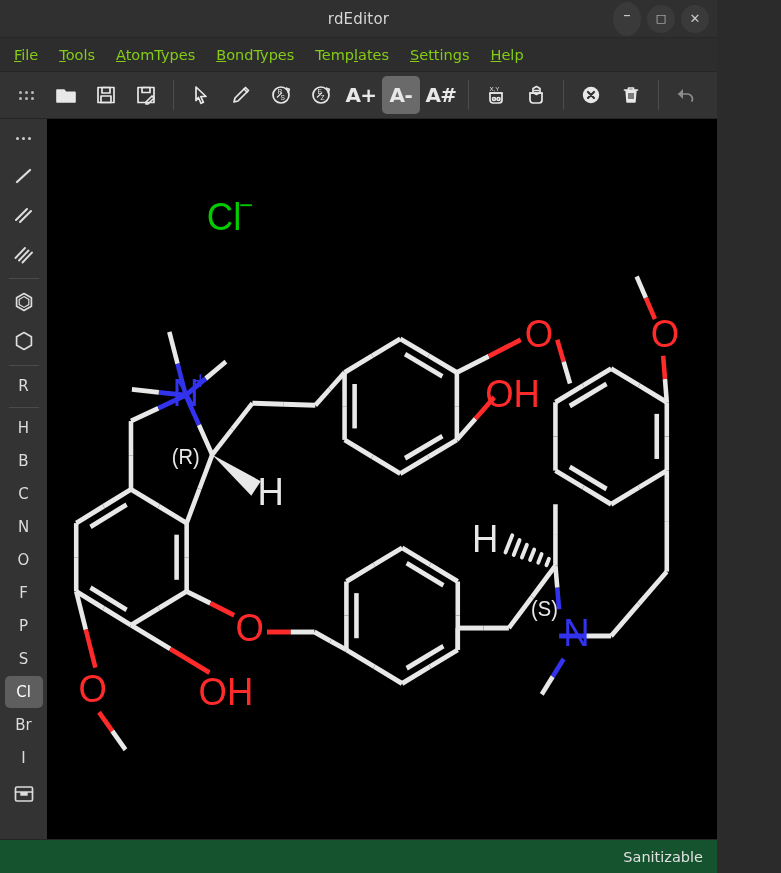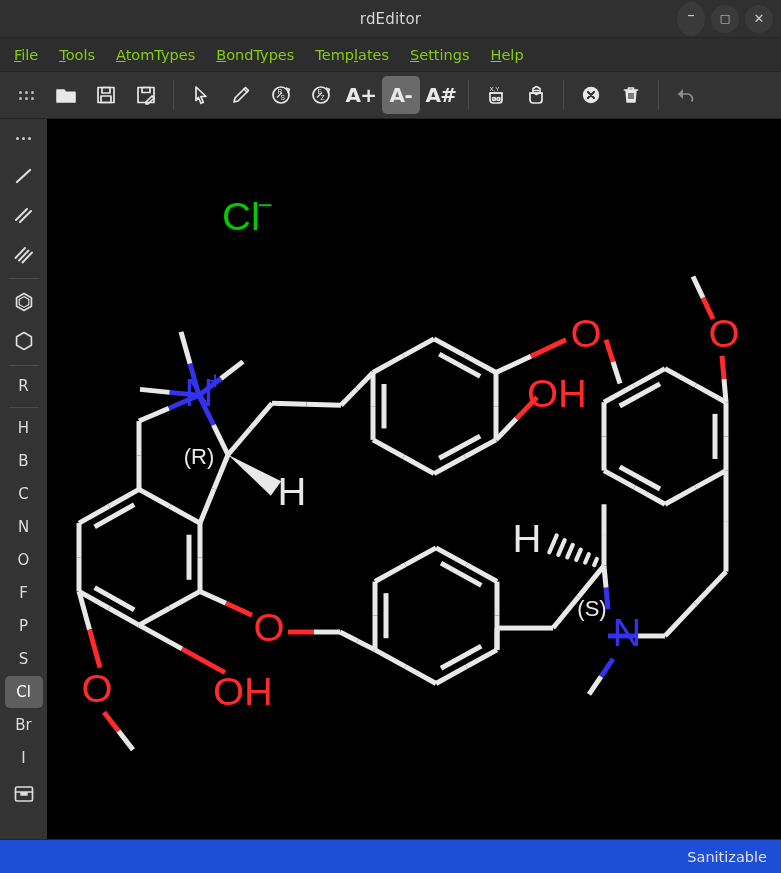--- a/index.html
+++ b/index.html
@@ -4,21 +4,21 @@
 <title>rdEditor</title>
 <style>
   html,body{margin:0;padding:0;}
   body{
     width:781px;height:873px;overflow:hidden;
     background:#2b2b2b;
     font-family:"DejaVu Sans","Liberation Sans",sans-serif;
     -webkit-font-smoothing:antialiased;
   }
   .app{
-    position:relative;width:781px;height:873px;
+    position:relative;width:717px;height:873px;
     background:#2e2e2e;display:flex;flex-direction:column;
     box-sizing:border-box;
   }
 
   
   .titlebar{
     height:37px;flex:0 0 37px;background:#303030;
     display:flex;align-items:center;justify-content:center;
     position:relative;border-bottom:1px solid #272727;
   }
@@ -94,21 +94,21 @@
   .sb-dots i{width:3px;height:3px;background:#cfcfcf;border-radius:50%;}
 
   .canvas-wrap{flex:1 1 auto;padding:0;min-width:0;display:flex;}
   .canvas{
     flex:1 1 auto;background:#000000;position:relative;overflow:hidden;
   }
   .canvas svg{display:block;width:100%;height:100%;}
 
   
   .statusbar{
-    height:33px;flex:0 0 33px;background:#1d4ed8;
+    height:33px;flex:0 0 33px;background:#14532d;
     display:flex;align-items:center;justify-content:flex-end;
     padding-right:14px;border-top:1px solid #262626;
   }
   .status-text{color:#e0e0e0;font-size:14.5px;}
 </style>
 </head>
 <body>
 
 <div class="app">
 

